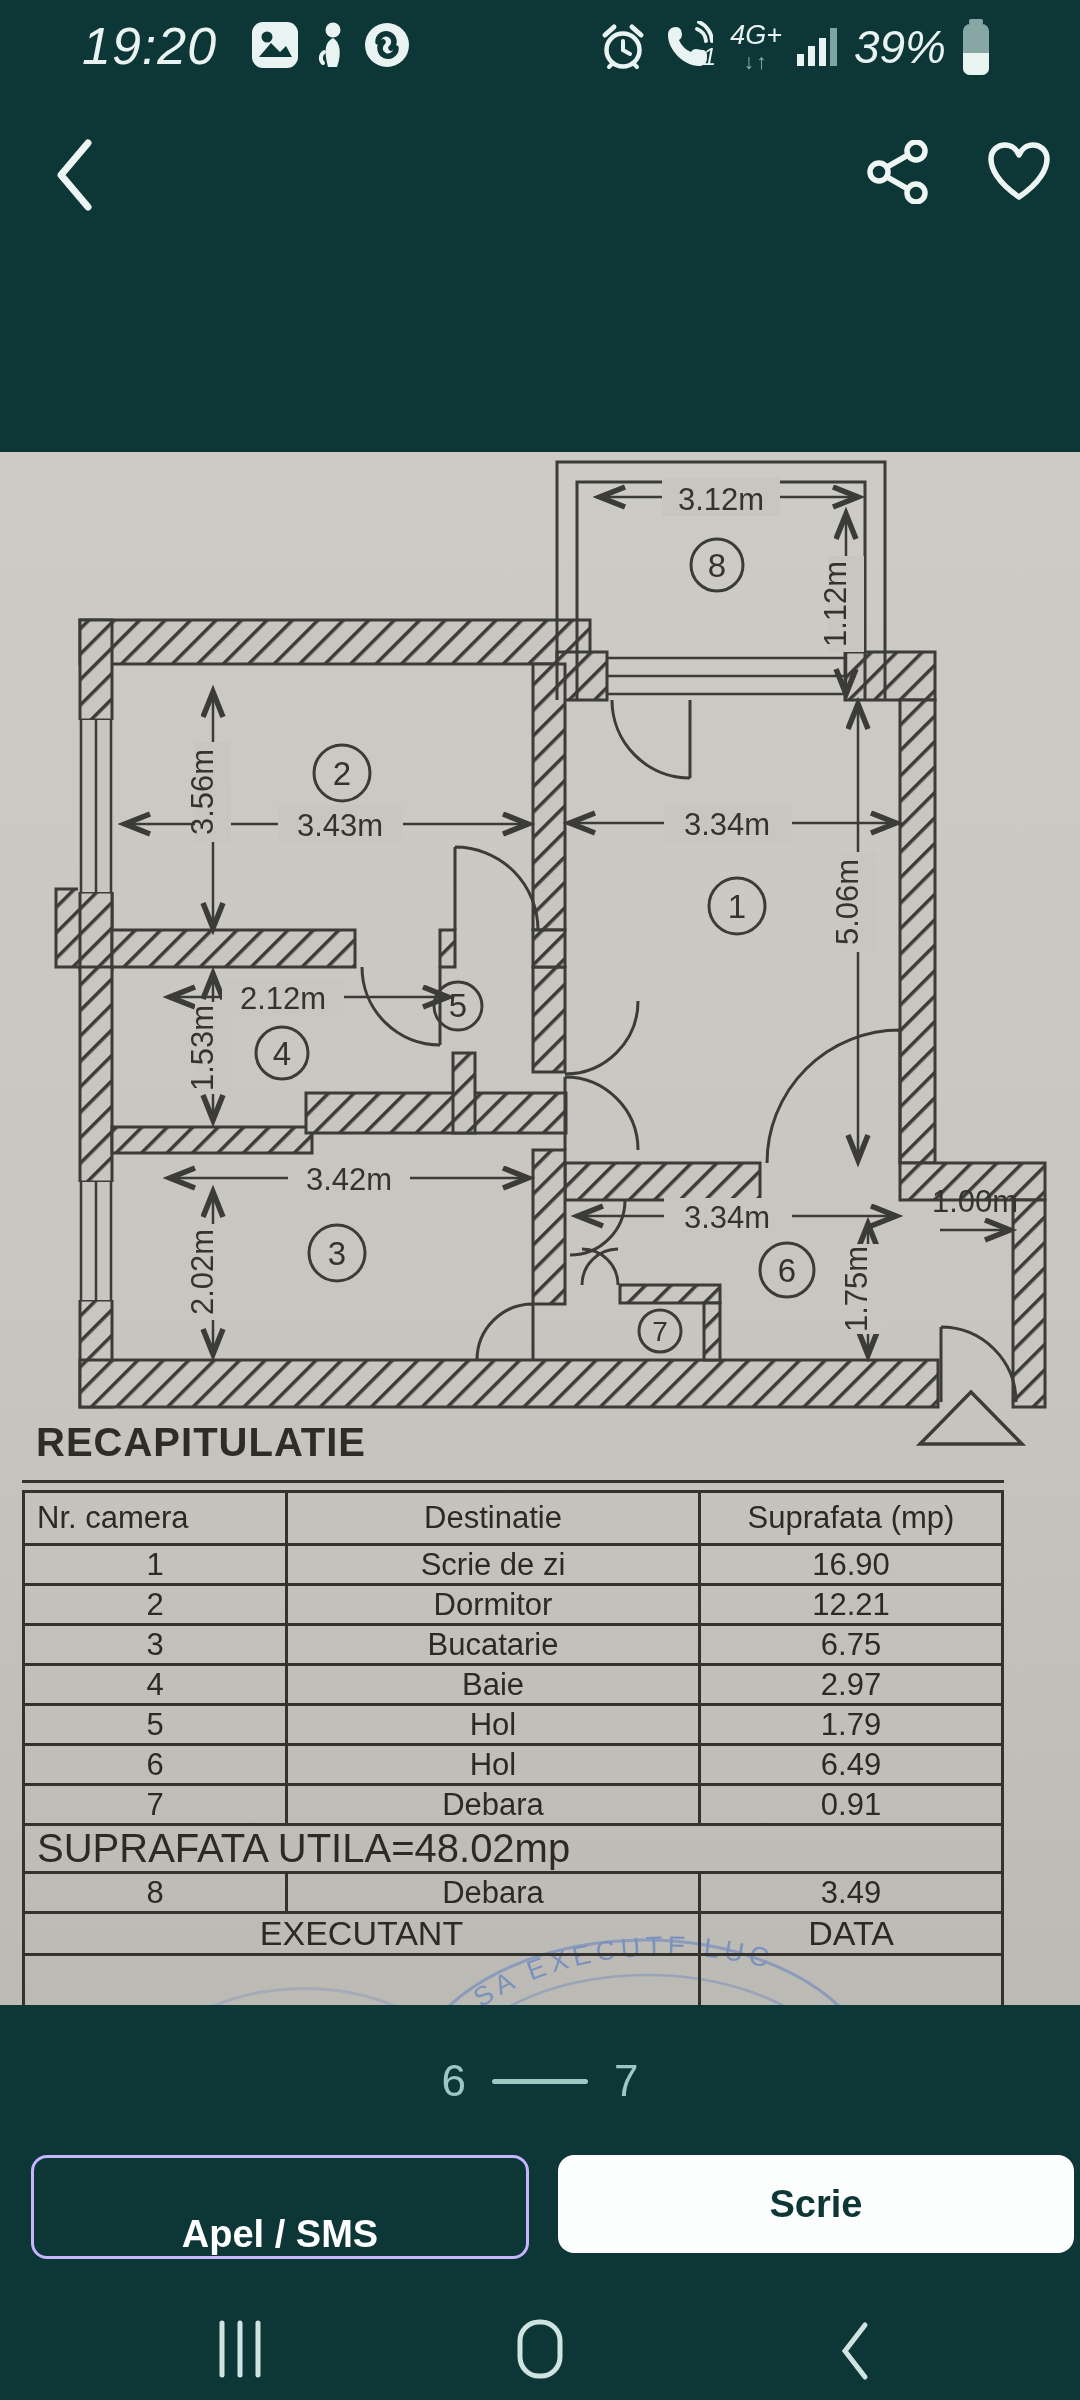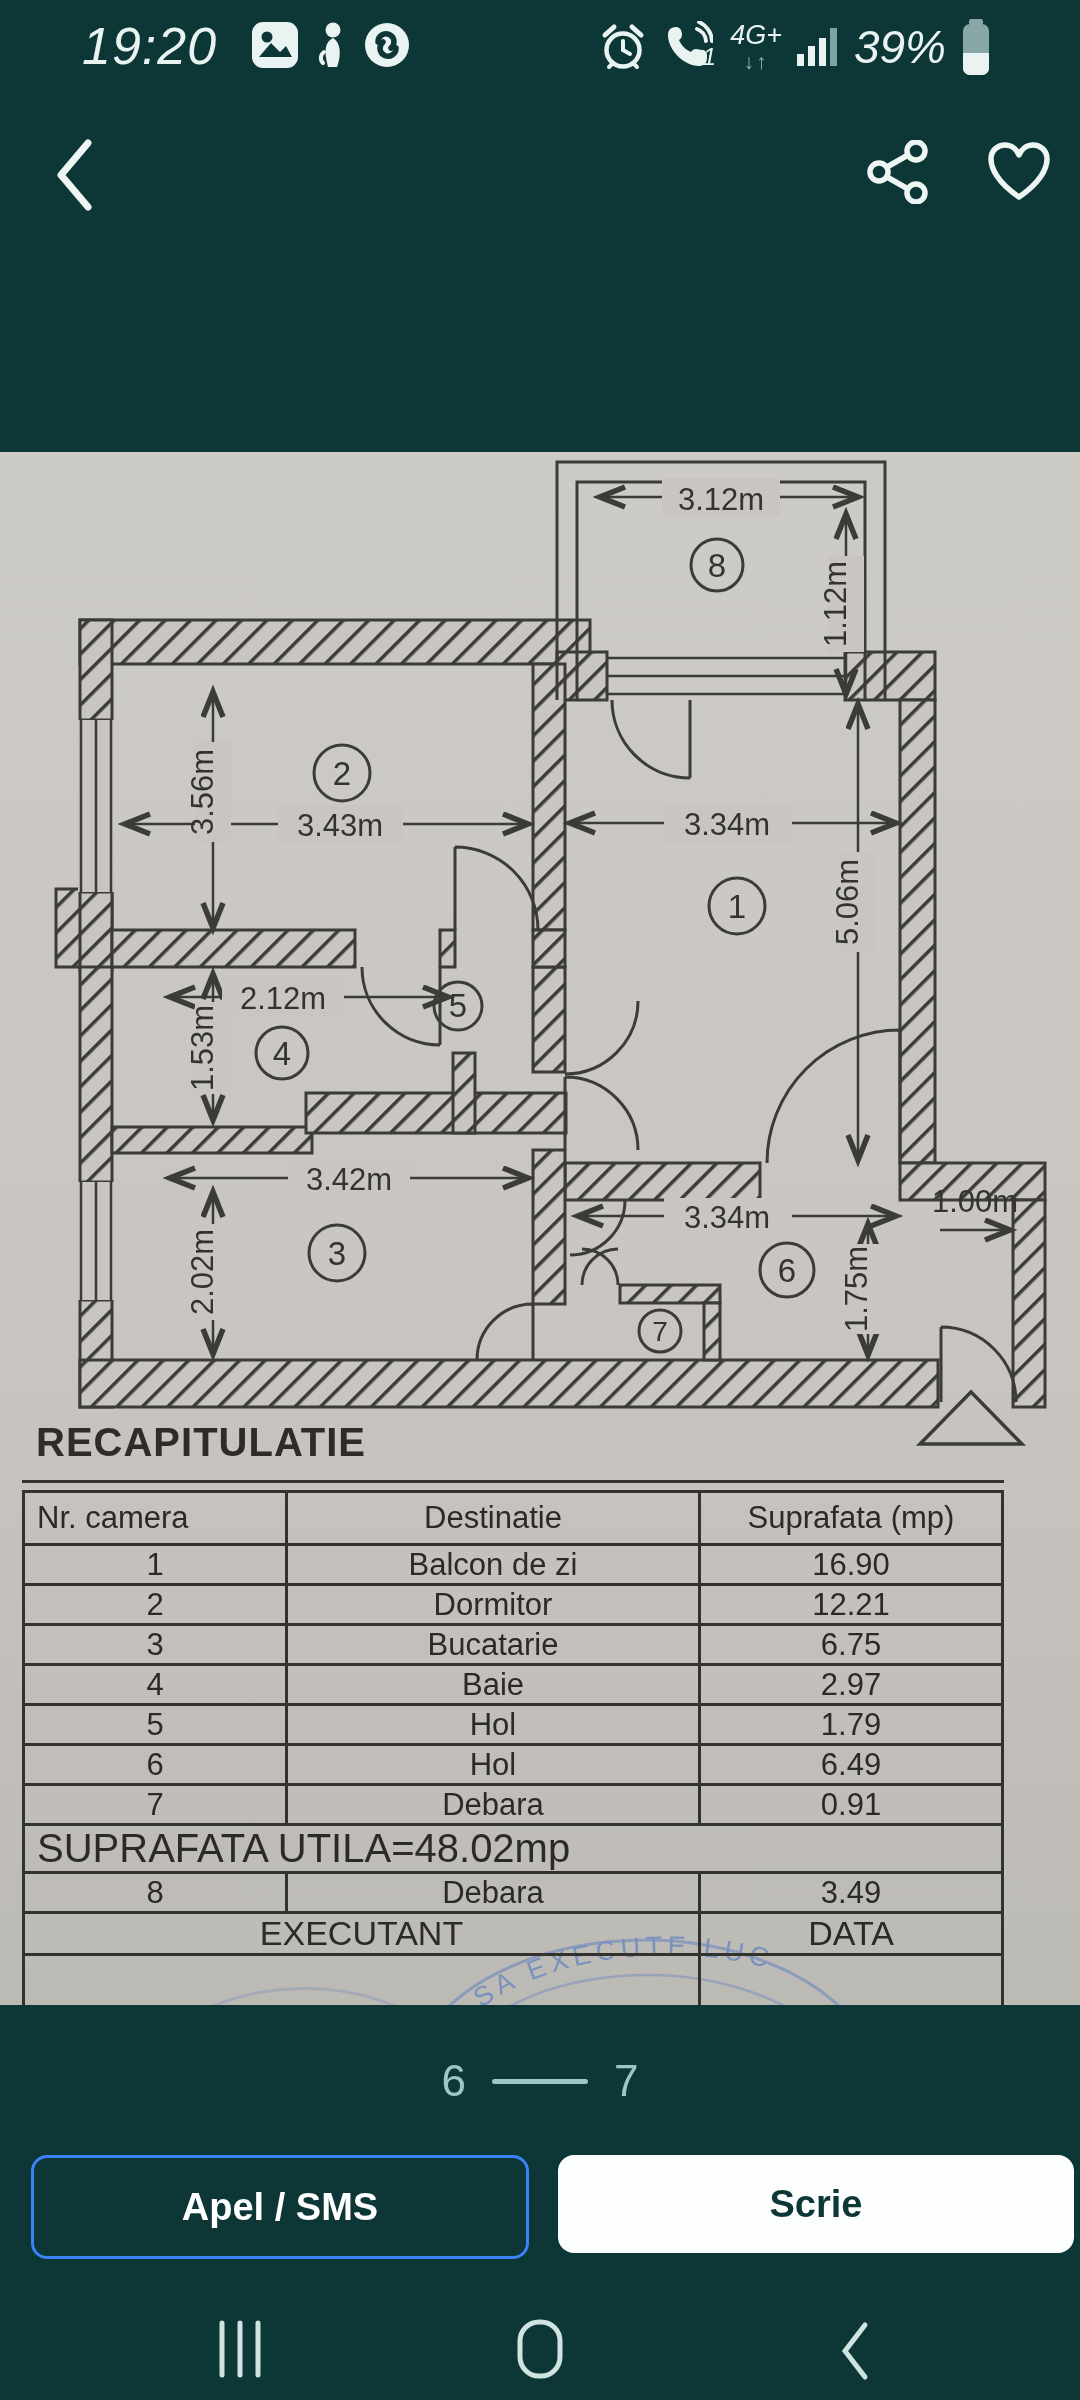--- a/index.html
+++ b/index.html
@@ -39,22 +39,22 @@
   .recap-table tr.pr td{height:72px;}
   .tbl-topline{position:absolute;top:1028px;left:22px;width:982px;height:3px;background:#34322c;}
 
   
   .pager{position:absolute;top:2048px;left:0;width:1080px;height:66px;display:flex;
          justify-content:center;align-items:center;gap:26px;color:#9ec7c3;font-size:44px;}
   .pager-line{width:96px;height:5px;border-radius:3px;background:#9ec7c3;}
 
   
   .btn-call{position:absolute;left:31px;top:2155px;width:492px;height:98px;border-radius:16px;
-            border:3px solid #3b82f6;background:transparent;color:#ffffff;font-size:38px;
-            font-weight:bold;display:flex;align-items:center;justify-content:center;
+            border:3px solid #c4b5fd;background:transparent;color:#ffffff;font-size:38px;
+            font-weight:bold;display:flex;align-items:flex-end;justify-content:center;
             font-family:"Liberation Sans",sans-serif;}
   .btn-write{position:absolute;left:558px;top:2155px;width:516px;height:98px;border-radius:16px;
              border:none;background:#fcfdfd;color:#0d3637;font-size:38px;font-weight:bold;
              display:flex;align-items:center;justify-content:center;
              font-family:"Liberation Sans",sans-serif;}
 
   
   .navbar{position:absolute;top:2300px;left:0;width:1080px;height:100px;}
   .nv-recents{position:absolute;left:217px;top:20px;}
   .nv-home{position:absolute;left:516px;top:18px;}
@@ -284,21 +284,21 @@
     <div class="tbl-topline"></div>
     <table class="recap-table">
       <tbody>
           <tr class="hd">
         <td class="cl" style="width:242px">Nr. camera</td>
         <td style="width:398px">Destinatie</td>
         <td>Suprafata (mp)</td>
       </tr>
       <tr class="dr">
         <td>1</td>
-        <td>Balcon de zi</td>
+        <td>Scrie de zi</td>
         <td>16.90</td>
       </tr>
       <tr class="dr">
         <td>2</td>
         <td>Dormitor</td>
         <td>12.21</td>
       </tr>
       <tr class="dr">
         <td>3</td>
         <td>Bucatarie</td>

